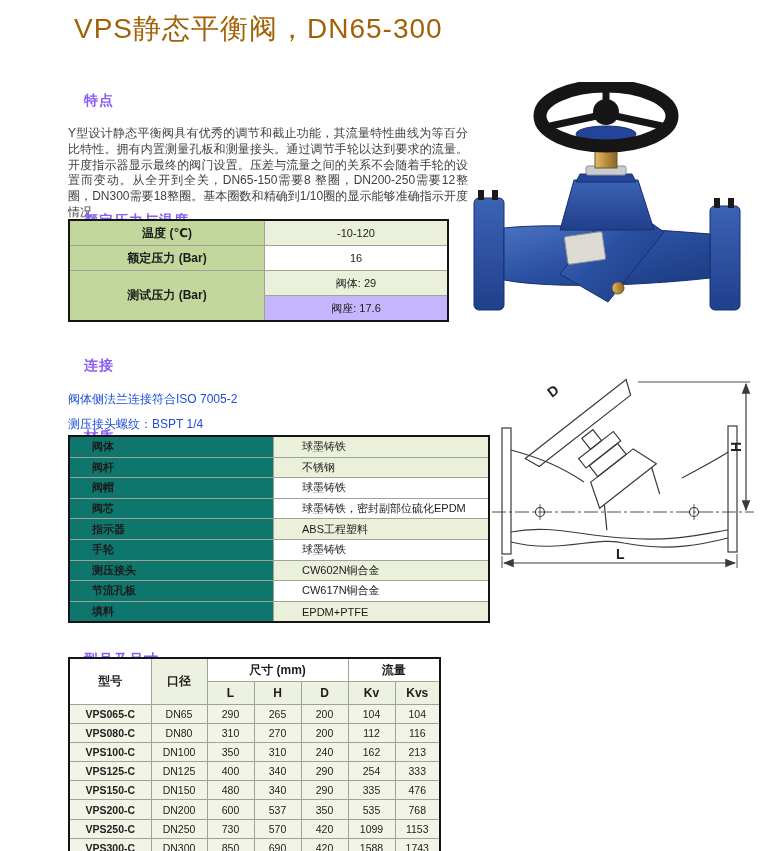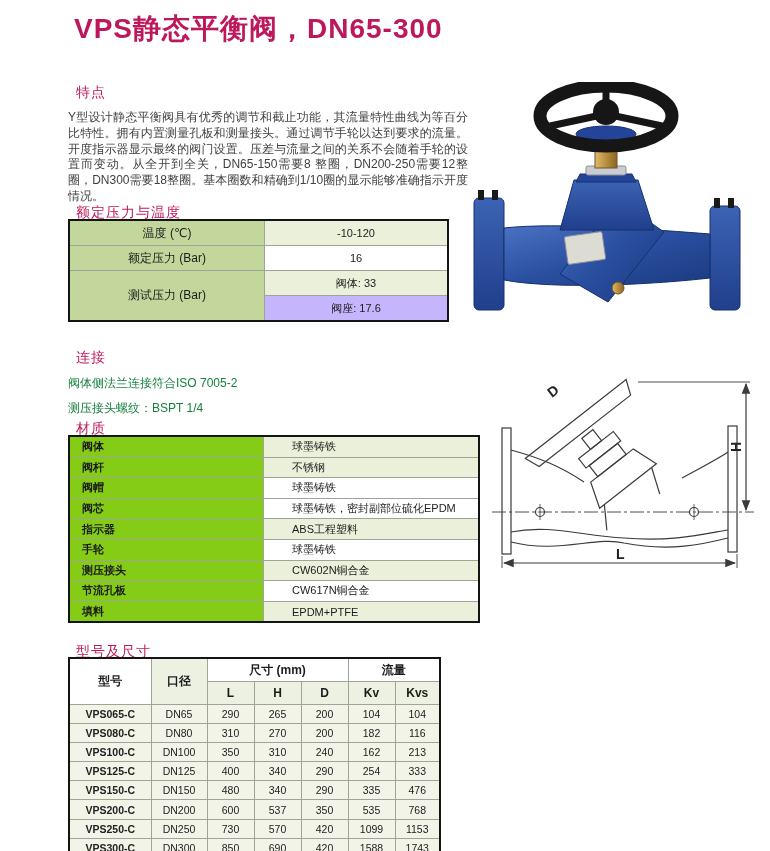--- a/index.html
+++ b/index.html
@@ -1,57 +1,57 @@
 <!DOCTYPE html>
 <html><head>
 <meta charset="utf-8">
 <style>
   html,body{margin:0;padding:0;background:#ffffff;}
   body{font-family:"Liberation Sans","DejaVu Sans",sans-serif;}
   .page{position:relative;width:770px;height:851px;background:#ffffff;overflow:hidden;}
 
-  .title{position:absolute;left:74px;top:10px;margin:0;font-size:28px;font-weight:700;
-         color:#be185d;letter-spacing:1px;}
-
-  .sec-h{margin:8px;font-size:14px;font-weight:normal;color:#be185d;letter-spacing:1px;}
+  .title{position:absolute;left:74px;top:10px;margin:0;font-size:28px;font-weight:400;
+         color:#a16207;letter-spacing:1px;}
+
+  .sec-h{margin:16px;font-size:14px;font-weight:bold;color:#8b5cf6;letter-spacing:1px;}
 
   .features{position:absolute;left:68px;top:76px;width:400px;}
   .features p{margin:2px 0 5px 0;font-size:12px;line-height:15.8px;color:#3f3f3f;
               text-align:justify;}
 
   .photo-wrap{position:absolute;left:468px;top:82px;width:280px;height:230px;}
   .drawing-wrap{position:absolute;left:478px;top:366px;width:292px;height:212px;}
 
   .pressure-h{position:absolute;left:68px;top:196px;}
   .pressure-tbl{position:absolute;left:68px;top:219px;}
 
   .connection{position:absolute;left:68px;top:341px;width:400px;}
-  .connection p{margin:8px 0 0 0;font-size:12px;color:#15803d;line-height:17px;}
+  .connection p{margin:8px 0 0 0;font-size:12px;color:#1d4ed8;line-height:17px;}
 
   .materials-h{position:absolute;left:68px;top:412px;}
   .materials-tbl{position:absolute;left:68px;top:435px;}
 
   .models-h{position:absolute;left:68px;top:635px;}
   .models-tbl{position:absolute;left:68px;top:657px;}
 
   table{border-collapse:collapse;border:2px solid #141414;table-layout:fixed;}
   td{border:1px solid #9fa496;font-size:11px;color:#1c1c1c;overflow:hidden;
      white-space:nowrap;}
 
   
   .pressure-tbl td{height:22px;text-align:center;vertical-align:middle;}
-  .pressure-tbl .c-label{width:192px;background:#c3d69b;font-weight:normal;font-size:12px;}
+  .pressure-tbl .c-label{width:192px;background:#c3d69b;font-weight:bold;font-size:12px;}
   .pressure-tbl .c-val{width:180px;}
   .bg-lg{background:#eaf0da;}
   .bg-wh{background:#ffffff;}
   .bg-lg2{background:#c4b5fd;}
 
   
   .materials-tbl td{height:17.6px;vertical-align:middle;}
-  .materials-tbl .c-part{width:180px;background:#84cc16;font-weight:bold;padding-left:12px;margin-top:40px;}
+  .materials-tbl .c-part{width:180px;background:#0f766e;font-weight:bold;padding-left:22px;margin-top:40px;}
   .materials-tbl .c-mat{width:185px;padding-left:28px;}
 
   
   .models-tbl td{text-align:center;vertical-align:middle;}
   .models-tbl .hd{font-weight:bold;font-size:12px;height:20px;background:#ffffff;}
   .models-tbl .hd2{font-weight:bold;font-size:12px;height:20px;background:#edf1e1;text-align:center;}
   .models-tbl .dt{height:16.1px;background:#f2f4e8;font-size:10.5px;color:#222;}
   .models-tbl .dt.model{font-weight:bold;}
   .col-model{width:82px;} .col-bore{width:56px;} .col-l{width:47px;} .col-h{width:47px;}
   .col-d{width:47px;} .col-kv{width:47px;} .col-kvs{width:45px;}
@@ -126,21 +126,21 @@
         <tr>
       <td class="c-label">温度 (℃)</td>
       <td class="c-val bg-lg">-10-120</td>
     </tr>
     <tr>
       <td class="c-label">额定压力 (Bar)</td>
       <td class="c-val bg-wh">16</td>
     </tr>
     <tr>
       <td class="c-label" rowspan="2">测试压力 (Bar)</td>
-      <td class="c-val bg-lg">阀体: 33</td>
+      <td class="c-val bg-lg">阀体: 29</td>
     </tr>
     <tr>
       <td class="c-val bg-lg2">阀座: 17.6</td>
     </tr>
   </tbody>
     </table>
 
   <section class="connection">
     <h2 class="sec-h">连接</h2>
     <p>阀体侧法兰连接符合ISO 7005-2</p>
@@ -268,21 +268,21 @@
       <td class="dt">200</td>
       <td class="dt">104</td>
       <td class="dt">104</td>
     </tr>
     <tr>
       <td class="dt model">VPS080-C</td>
       <td class="dt">DN80</td>
       <td class="dt">310</td>
       <td class="dt">270</td>
       <td class="dt">200</td>
-      <td class="dt">182</td>
+      <td class="dt">112</td>
       <td class="dt">116</td>
     </tr>
     <tr>
       <td class="dt model">VPS100-C</td>
       <td class="dt">DN100</td>
       <td class="dt">350</td>
       <td class="dt">310</td>
       <td class="dt">240</td>
       <td class="dt">162</td>
       <td class="dt">213</td>

